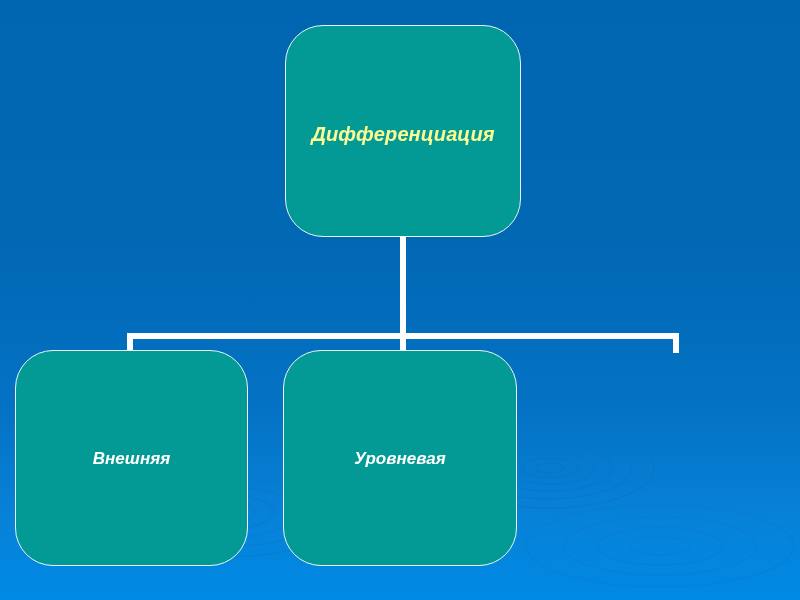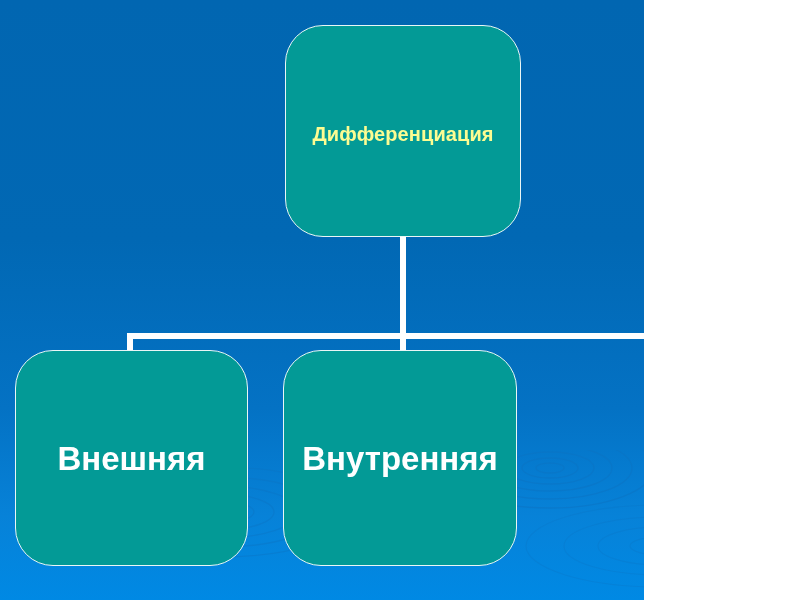--- a/index.html
+++ b/index.html
@@ -9,29 +9,30 @@
   }
   body {
     width: 800px;
     height: 600px;
     overflow: hidden;
     font-family: "Liberation Sans", "DejaVu Sans", sans-serif;
   }
 
   #slide {
     position: relative;
-    width: 644px;
+    width: 800px;
     height: 600px;
     background: linear-gradient(to bottom,
                 #0166b1 0%,
                 #0168b4 40%,
                 #0472c4 68%,
                 #0782d8 86%,
                 #0089e4 100%);
     overflow: hidden;
+    font-style: italic;
   }
 
   
   .ripples {
     position: absolute;
     left: 0;
     bottom: 0;
     width: 800px;
     height: 150px;
     pointer-events: none;
@@ -107,21 +108,21 @@
     top: 3px;
   }
 
   .node-child {
     top: 350px;
     height: 216px;
     border-radius: 38px;
   }
   .node-child .node-label {
     color: #ffffff;
-    font-size: 33px;
+    font-size: 17px;
     font-weight: bold;
     position: relative;
     top: 1px;
   }
 
   .node-child-1 { left: 15px;  width: 233px; }
   .node-child-2 { left: 283px; width: 234px; }
   .node-child-3 { left: 554px; width: 233px; }
 </style>
 </head>
@@ -162,17 +163,17 @@
 
   <div class="node node-root">
     <span class="node-label">Дифференциация</span>
   </div>
 
   <div class="node node-child node-child-1">
     <span class="node-label">Внешняя</span>
   </div>
 
   <div class="node node-child node-child-2">
-    <span class="node-label">Внутренняя</span>
+    <span class="node-label">Уровневая</span>
   </div>
 
 
 </div>
 
 </body></html>

